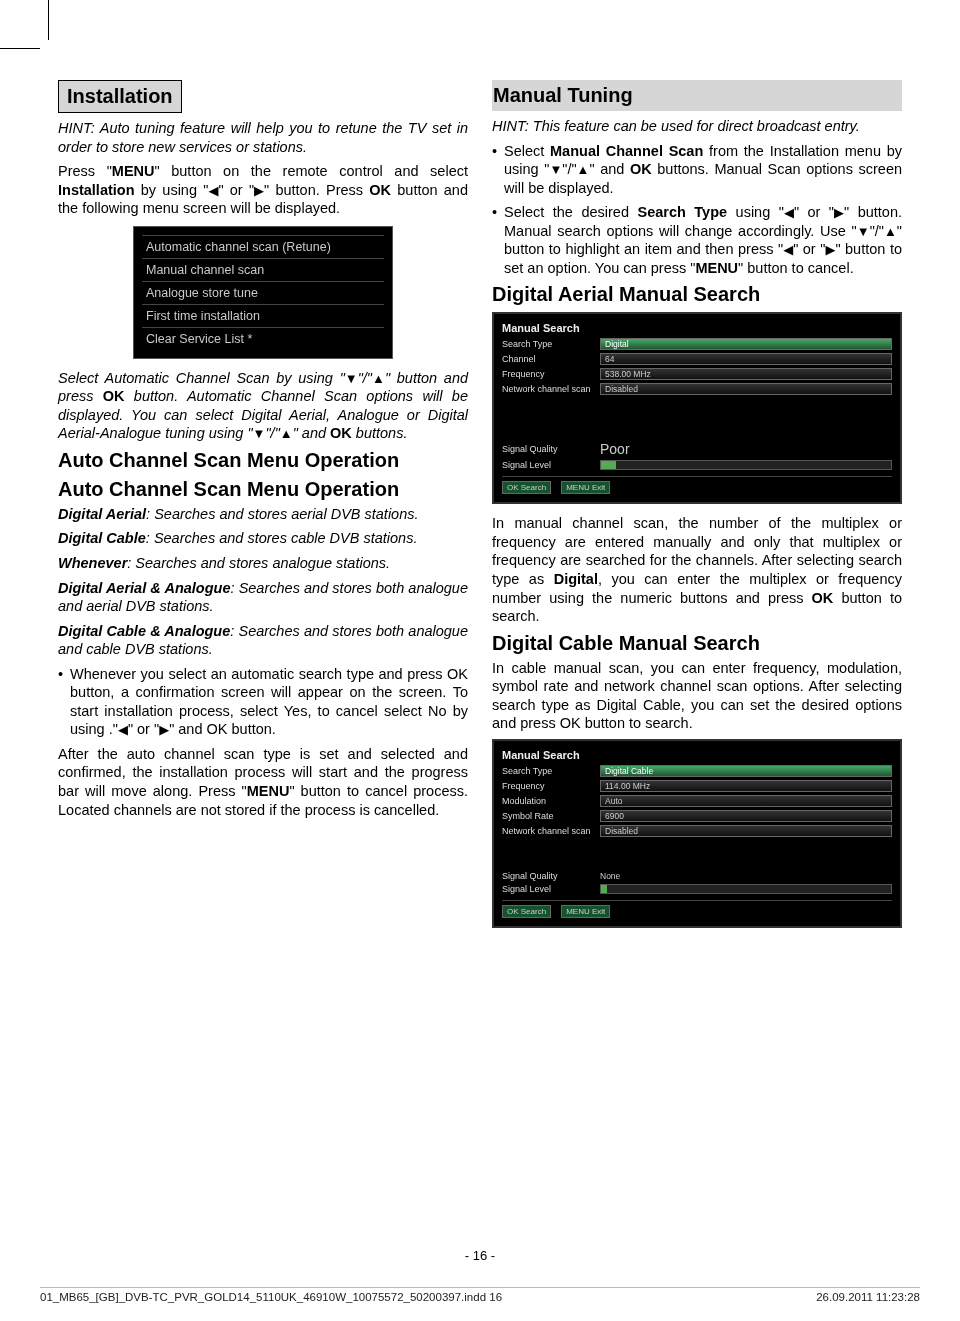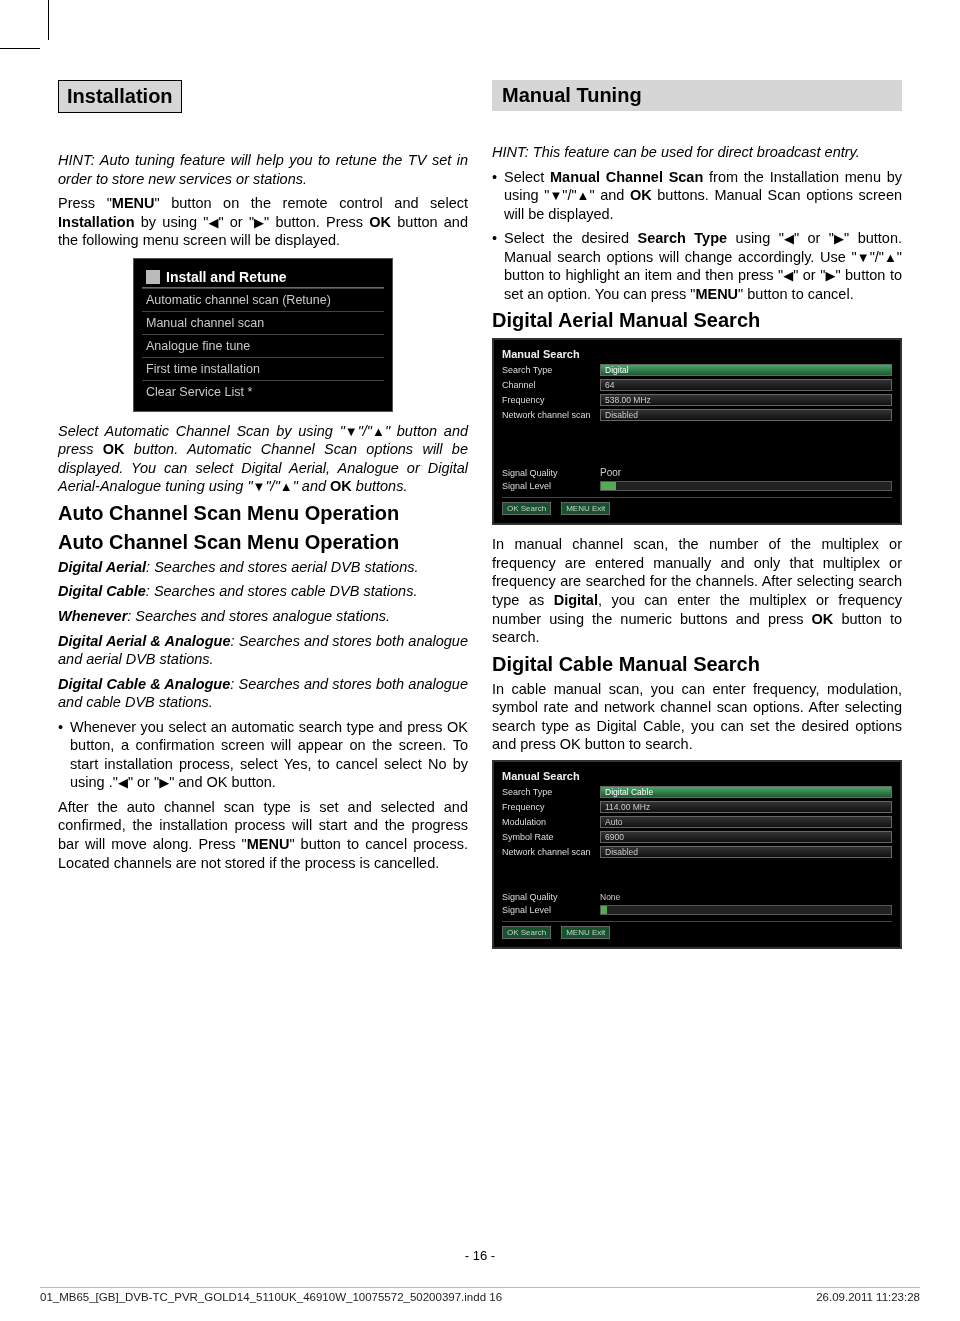--- a/index.html
+++ b/index.html
@@ -25,30 +25,30 @@
     border: 1px solid #000;
     padding: 4px 8px;
     font-size: 20px;
     font-weight: bold;
     margin-bottom: 6px;
     display: inline-block;
     width: auto;
   }
   h1.section-title-full {
     background: #d6d6d6;
-    padding: 4px 10px;
+    padding: 4px 1px;
     font-size: 20px;
     font-weight: bold;
     margin-bottom: 6px;
     display: block;
     width: 100%;
   }
   p { font-size: 14.5px; line-height: 1.28; margin-bottom: 6px; text-align: justify; }
   p.italic { font-style: italic; }
-  p.italichint { font-style: italic; margin-top: 32px; }
+  p.italichint { font-style: italic; }
   p .bold { font-weight: bold; font-style: normal; }
   h2.subhead { font-size: 20px; font-weight: bold; margin: 6px 0 4px 0; }
   .arrow { display: inline-block; font-style: normal; font-size: 13px; line-height: 1; vertical-align: 0px; }
   .bullet-p { position: relative; padding-left: 12px; }
   .bullet-p::before { content: "•"; position: absolute; left: 0; top: 0; }
   
   .menu-shot {
     background: #000;
     padding: 8px;
     border: 1px solid #555;
@@ -111,27 +111,23 @@
     <h1 class="section-title">Installation</h1>
 
     <p class="italichint">HINT: Auto tuning feature will help you to retune the TV set in order to store new services or stations.</p>
 
     <p>
       <span>Press "</span><span class="bold">MENU</span><span>" button on the remote control and select </span><span class="bold">Installation</span><span> by using "</span><span class="arrow">◀</span><span>" or "</span><span class="arrow">▶</span><span>" button. Press </span><span class="bold">OK</span><span> button and the following menu screen will be displayed.</span>
     </p>
 
     
     <div class="menu-shot">
-      <div class="ms-title">
-          <span class="ico"></span>
-          <span>Install and Retune</span>
-        </div>
       <div class="ms-item">Automatic channel scan (Retune)</div>
       <div class="ms-item">Manual channel scan</div>
-      <div class="ms-item">Analogue fine tune</div>
+      <div class="ms-item">Analogue store tune</div>
       <div class="ms-item">First time installation</div>
       <div class="ms-item">Clear Service List *</div>
     </div>
 
     <p class="italic">
       <span>Select Automatic Channel Scan by using "</span><span class="arrow">▼</span><span>"/"</span><span class="arrow">▲</span><span>" button and press </span><span class="bold">OK</span><span> button. Automatic Channel Scan options will be displayed. You can select Digital Aerial, Analogue or Digital Aerial-Analogue tuning using "</span><span class="arrow">▼</span><span>"/"</span><span class="arrow">▲</span><span>" and </span><span class="bold">OK</span><span> buttons.</span>
     </p>
 
     <h2 class="subhead">Auto Channel Scan Menu Operation</h2>
     <h2 class="subhead">Auto Channel Scan Menu Operation</h2>
@@ -180,21 +176,21 @@
           <div class="ss-label">Frequency</div>
           <div class="ss-field">538.00 MHz</div>
         </div>
       <div class="ss-row">
           <div class="ss-label">Network channel scan</div>
           <div class="ss-field">Disabled</div>
         </div>
       <div class="ss-gap"></div>
       <div class="ss-row">
           <div class="ss-label">Signal Quality</div>
-          <div style="color:#ccc;font-size:10px;">Poor</div>
+          <div style="color:#ccc;font-size:14px;">Poor</div>
         </div>
       <div class="ss-row">
           <div class="ss-label">Signal Level</div>
           <div class="ss-bar">
             <div class="fill" style="width:5%"></div>
           </div>
         </div>
       <div class="ss-foot">
         <div class="btn">OK  Search</div>
         <div class="btn">MENU  Exit</div>

